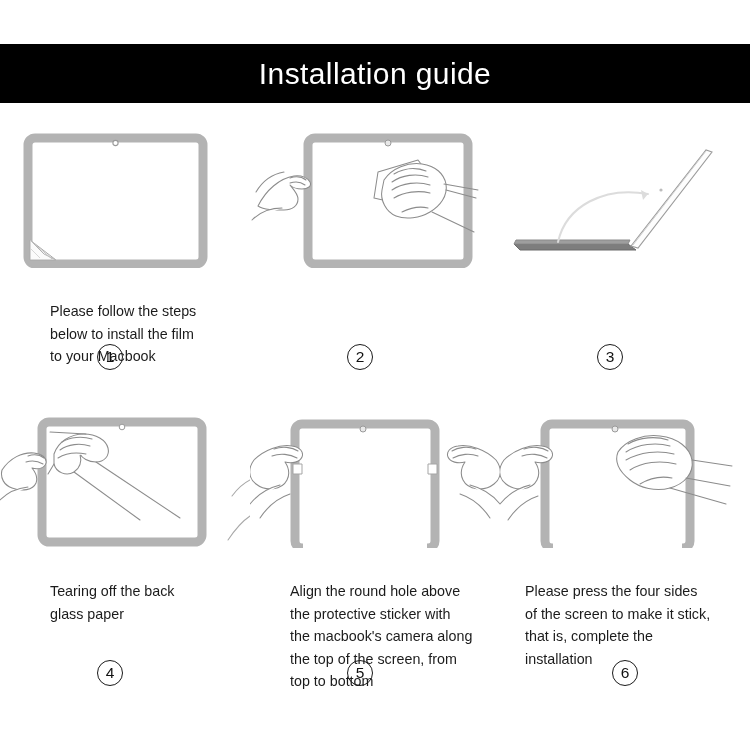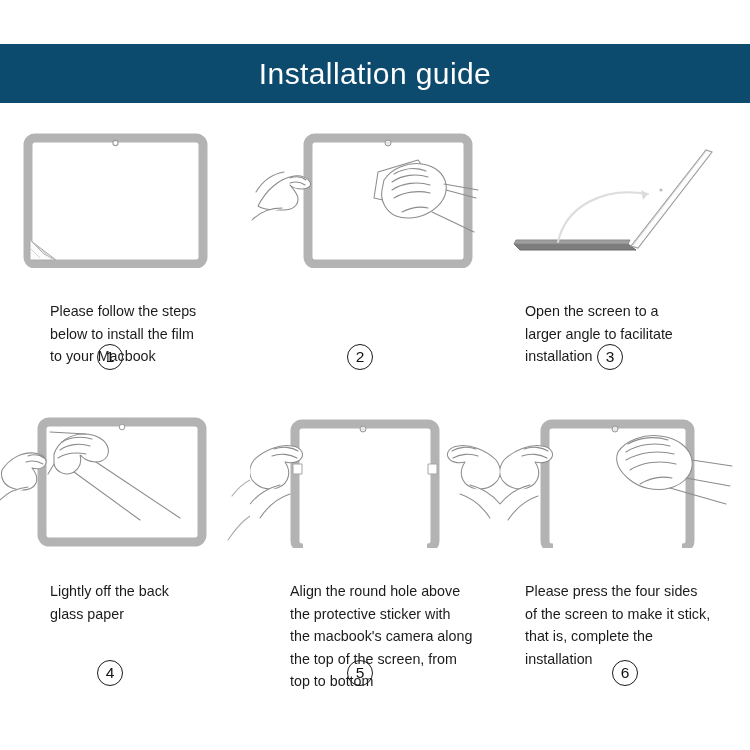--- a/index.html
+++ b/index.html
@@ -20,21 +20,21 @@
     background: #ffffff;
   }
 
   
   .banner {
     position: absolute;
     left: 0;
     top: 44px;
     width: 750px;
     height: 59px;
-    background: #0c4a6e;
+    background: #000000;
     display: flex;
     align-items: center;
     justify-content: center;
   }
   .banner-title {
     color: #ffffff;
     font-size: 30px;
     font-weight: 400;
     letter-spacing: 0.4px;
     line-height: 1;
@@ -217,23 +217,20 @@
             </g>
 
             <circle cx="161" cy="62" r="1.6" fill="#bcbcbc"></circle>
 
             <g fill="none" stroke="#dcdcdc" stroke-width="2" stroke-linecap="round">
               <path d="M58 114 C66 78, 104 58, 148 66"></path>
             </g>
             <path d="M148 66 L141 62 L143 72 Z" fill="#dcdcdc"></path>
           </svg>
         </div>
-        <div class="caption">Open the screen to a
-larger angle to facilitate
-installation</div>
         <div class="num-wrap">
           <div class="num-circle">3</div>
         </div>
       </div>
     </div>
 
     <div class="row row-2">
 
       <div class="cell cell-4">
         <div class="art">
@@ -266,21 +263,21 @@
               <path d="M96 54 L180 110"></path>
               <path d="M54 56 L48 66"></path>
             </g>
 
             <g fill="none" stroke="#a8a8a8" stroke-width="1.05" stroke-linecap="round">
               <path d="M232 88 C238 80, 246 74, 250 72"></path>
               <path d="M228 132 C236 120, 244 112, 250 108"></path>
             </g>
           </svg>
         </div>
-        <div class="caption">Lightly off the back
+        <div class="caption">Tearing off the back
 glass paper</div>
         <div class="num-wrap">
           <div class="num-circle">4</div>
         </div>
       </div>
 
       <div class="cell cell-5">
         <div class="art">
           <svg width="250" height="140" viewBox="0 0 250 140">
             <rect x="45" y="16" width="140" height="124" rx="7" ry="7" fill="none" stroke="#b3b3b3" stroke-width="9"></rect>

